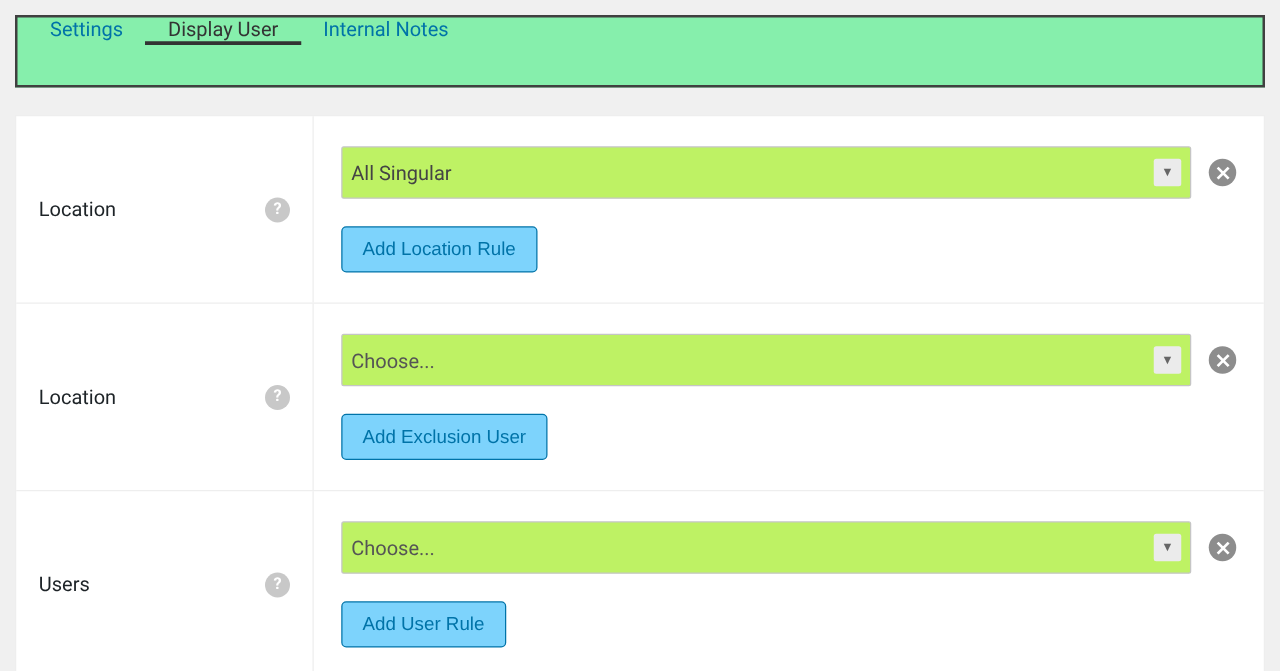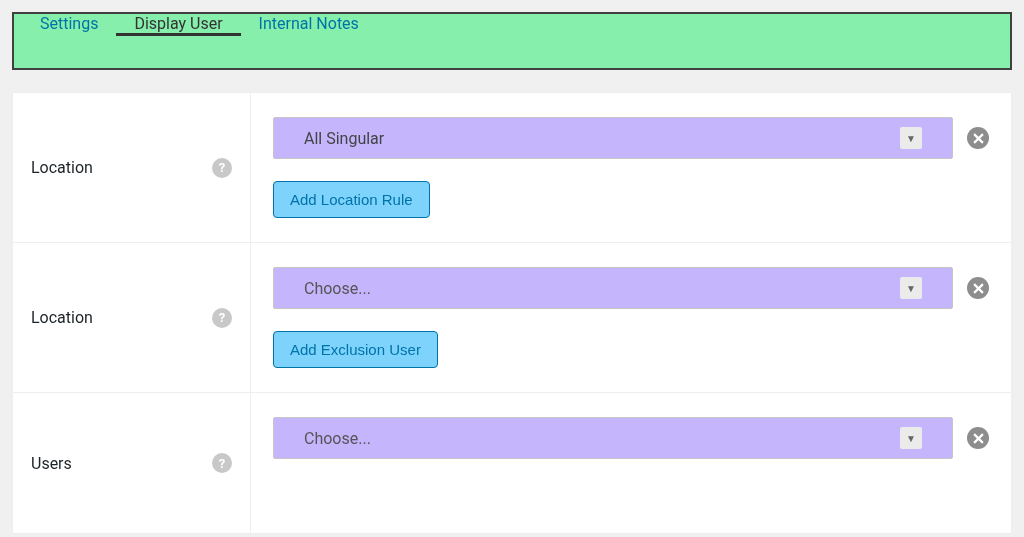--- a/index.html
+++ b/index.html
@@ -79,22 +79,22 @@
   .select-row {
     display: flex;
     align-items: center;
     gap: 14px;
     width: 100%;
   }
   .select-box {
     flex: 1;
     height: 42px;
     border: 1px solid #c5c5c5;
-    background: #c4b5fd;
-    padding: 0 30px;
+    background: #bef264;
+    padding: 0 7px;
     display: flex;
     align-items: center;
     justify-content: space-between;
     font-size: 16px;
     color: #444;
     cursor: pointer;
     border-radius: 2px;
   }
   .select-box.placeholder { color: #555; }
   .chevron {
@@ -195,16 +195,17 @@
         <div class="select-box placeholder">
           <span>Choose...</span>
           <span class="chevron">▼</span>
         </div>
         <div class="remove-btn">
           <svg viewBox="0 0 10 10">
               <path d="M1 1 L9 9 M9 1 L1 9" stroke="#fff" stroke-width="2" fill="none"></path>
             </svg>
         </div>
       </div>
+      <button class="add-btn">Add User Rule</button>
     </div>
   </div>
 
 </div>
 
 </body></html>

